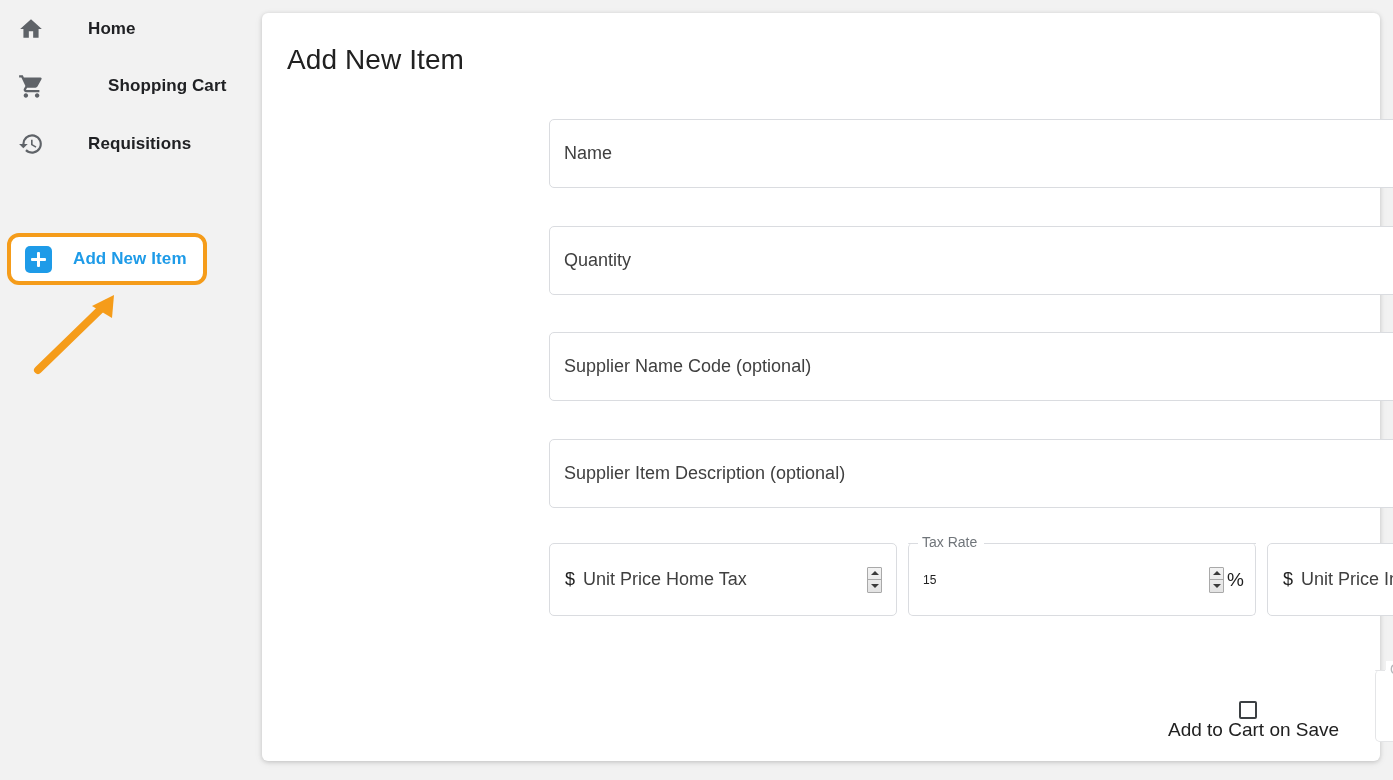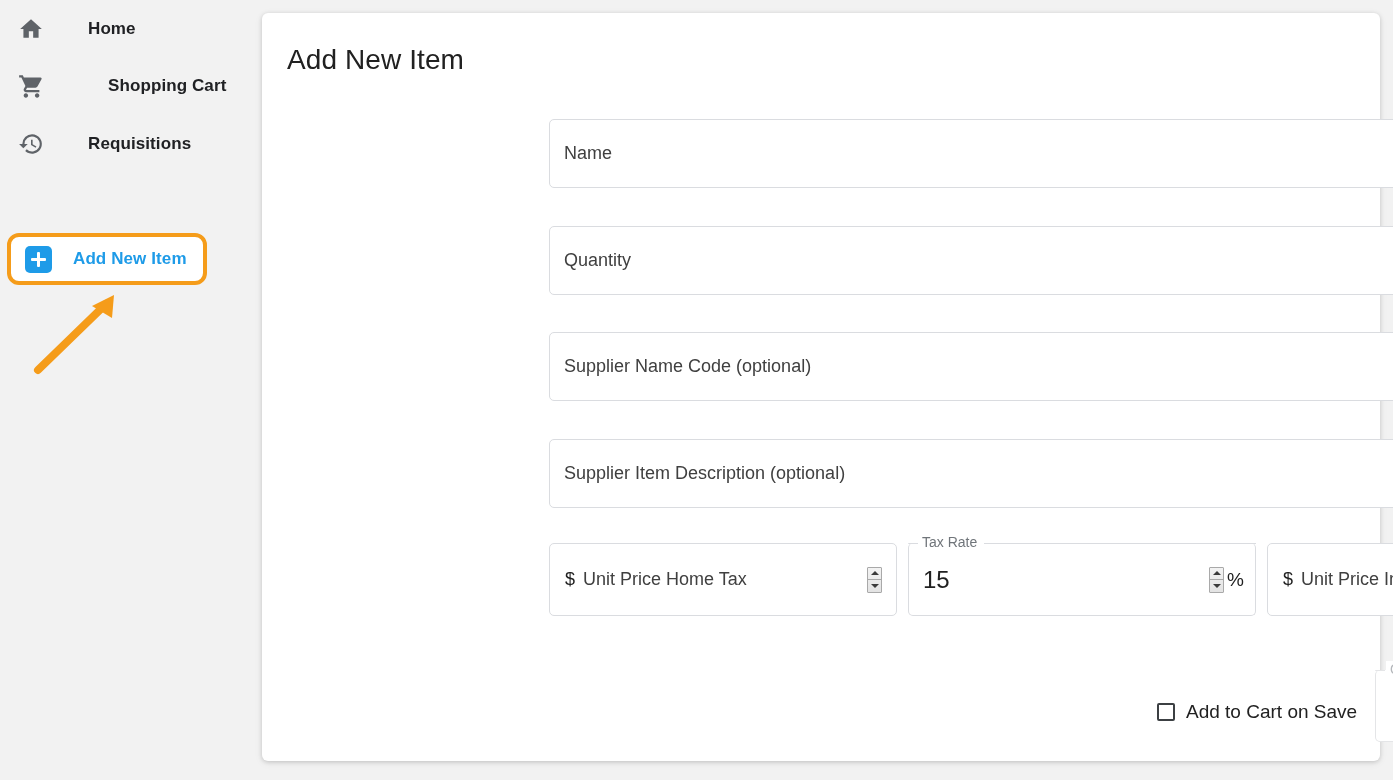--- a/index.html
+++ b/index.html
@@ -186,21 +186,21 @@
     background: #ffffff;
     padding: 0 4px;
     white-space: nowrap;
   }
   .f-tax { left: 646px; top: 530px; width: 348px; height: 73px; }
   .f-tax .float-label { left: 10px; }
   .tax-val {
     position: absolute;
     left: 15px; top: 50%;
     transform: translateY(-50%);
-    font-size: 24px;
+    font-size: 12px;
     color: #212121;
   }
 
   
   .spinner {
     width: 15px;
     height: 26px;
     border: 1px solid #a9a9a9;
     background: linear-gradient(#f3f3f3, #e3e3e3);
     border-radius: 1px;
@@ -239,20 +239,21 @@
     margin-left: 3px;
   }
 
   
   #checkbox-row {
     position: absolute;
     left: 895px;
     top: 688px;
     display: flex;
     align-items: center;
+    flex-direction: column;
   }
   .cbox {
     width: 18px;
     height: 18px;
     border: 2px solid #3c4043;
     border-radius: 2px;
     background: #ffffff;
     box-sizing: border-box;
   }
   #checkbox-row .cb-label {

